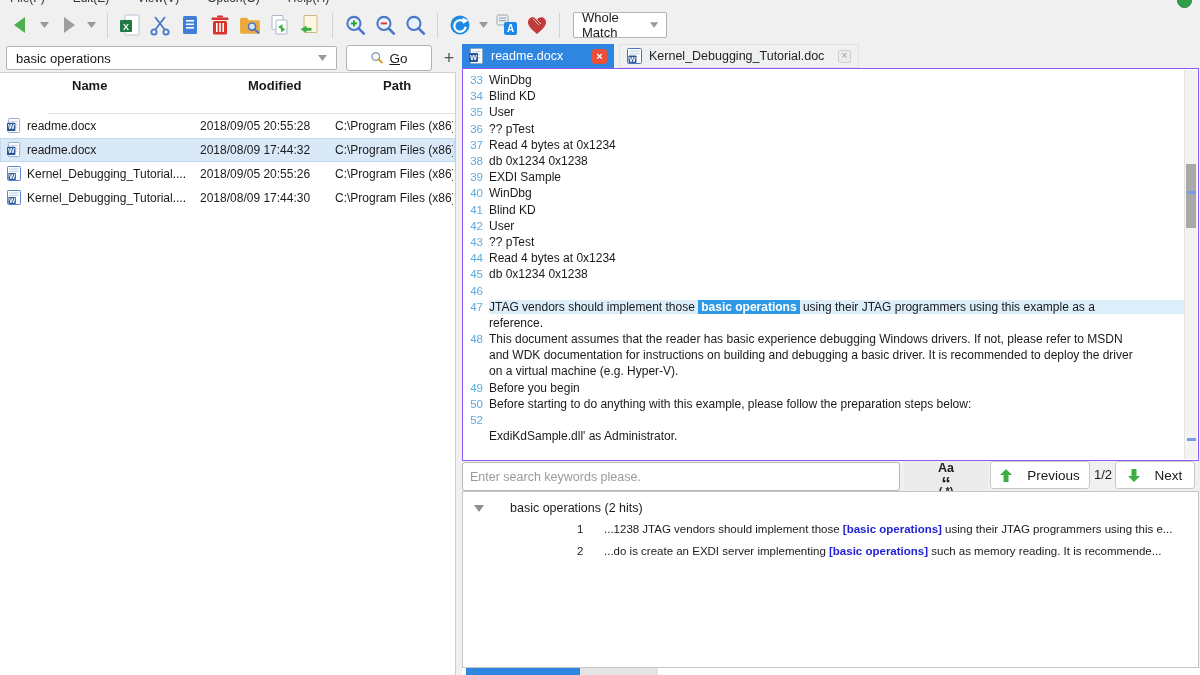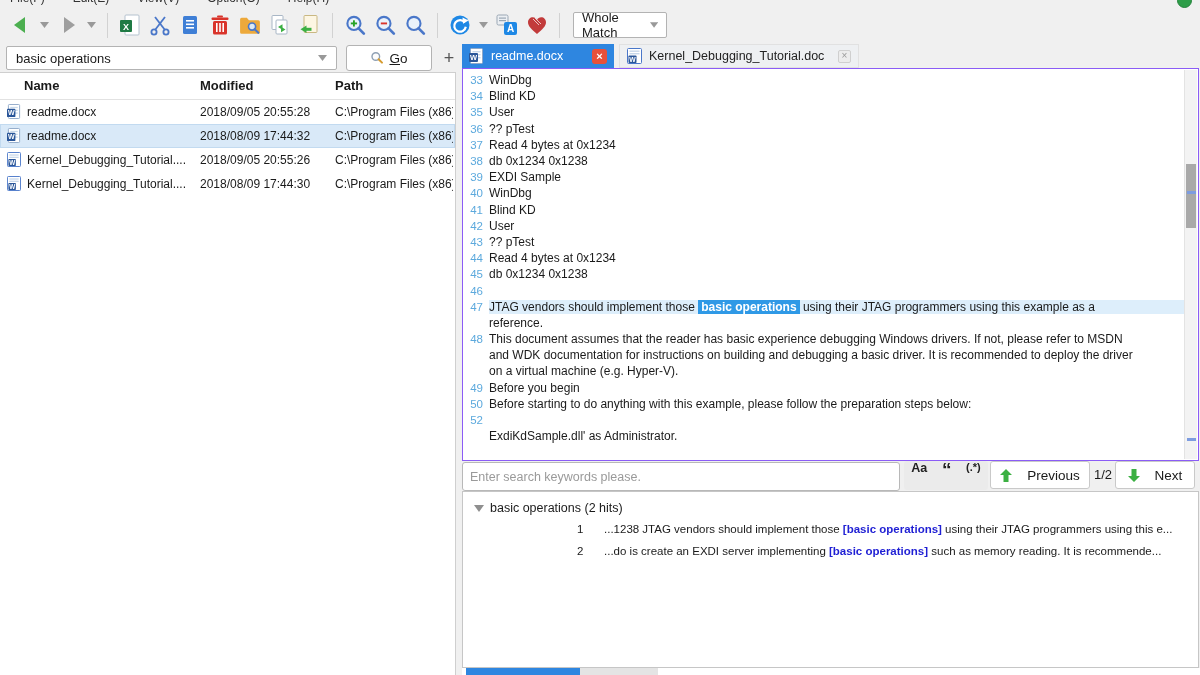--- a/index.html
+++ b/index.html
@@ -38,22 +38,22 @@
     display:flex; align-items:center; justify-content:center; gap:5px;
     font-size:13.5px; }
   .go-label { display:inline-block; }
   .go-label::first-letter { text-decoration:underline; }
   #plus-btn { position:absolute; left:440px; top:45px; width:18px; height:26px;
     font-size:18px; color:#555; display:flex; align-items:center;
     justify-content:center; }
   
   #file-panel { position:absolute; left:0; top:72px; width:456px; bottom:0;
     background:#fff; border-top:1px solid #cfcfcf; border-right:1px solid #cfcfcf; }
-  .fl-header { position:relative; height:27px; border-bottom:1px solid #e2e2e2;
-    font-weight:bold; font-size:13px; }
+  .fl-header { position:relative; height:41px; border-bottom:1px solid #e2e2e2;
+    font-weight:bold; font-size:13px;margin-left:48px; }
   .fl-header span { position:absolute; top:5px; }
   .fl-h-name { left:24px; } .fl-h-mod { left:200px; } .fl-h-path { left:335px; }
   .fl-row { position:relative; height:24px; font-size:12px; }
   .fl-row.selected { background:#d9e9f8; box-shadow:inset 0 0 0 1px #c2daf0; }
   .fl-icon { position:absolute; left:7px; top:4px; }
   .fl-name { position:absolute; left:27px; top:5px; white-space:nowrap;
     max-width:170px; overflow:hidden; }
   .fl-mod { position:absolute; left:200px; top:5px; white-space:nowrap; }
   .fl-path { position:absolute; left:335px; top:5px; white-space:nowrap;
     max-width:118px; overflow:hidden; }
@@ -87,36 +87,36 @@
   #doc-thumb { position:absolute; left:1px; right:1px; top:94px; height:64px;
     background:#a9a9a9; }
   .sb-mark { position:absolute; left:2px; width:9px; height:3px; background:#7d9ce0; }
   #sb-mark-1 { top:121px; } #sb-mark-2 { top:368px; }
   
   #find-input { position:absolute; left:462px; top:462px; width:438px; height:29px;
     border:1px solid #b8b8b8; border-radius:3px; padding:0 7px; font-size:12.5px;
     font-family:"Liberation Sans", sans-serif; color:#333; background:#fff; }
   #find-input::placeholder { color:#9a9a9a; }
   #find-opts { position:absolute; left:904px; top:461px; width:84px; height:29px;
-    background:#ebebeb; border-radius:3px; display:flex; align-items:flex-start;
-    justify-content:space-around; }
+    background:#ebebeb; border-radius:3px; display:flex; align-items:center;
+    justify-content:space-around;flex-direction:column; }
   .opt-case { font-size:12.5px; font-weight:bold; color:#222; }
   .opt-quote { font-size:19px; font-weight:bold; color:#222; position:relative;
     top:4px; line-height:10px; }
   .opt-regex { font-size:11px; font-weight:bold; color:#222; }
   .find-btn { position:absolute; top:461px; height:28px; background:#fff;
     border:1px solid #c9c9c9; border-radius:3px; display:flex;
     align-items:center; justify-content:center; gap:15px; font-size:13.5px; }
   #prev-btn { left:990px; width:100px; }
   #next-btn { left:1115px; width:80px; }
   #find-counter { position:absolute; left:1094px; top:467px; font-size:13px; }
   
   #results-panel { position:absolute; left:462px; top:491px; width:737px;
     height:177px; background:#fff; border:1px solid #c6c6c6; }
-  .res-header { position:absolute; left:11px; top:9px; display:flex; gap:6px;
+  .res-header { position:absolute; left:11px; top:9px; display:flex; gap:26px;
     align-items:center; font-size:12.5px; }
   .res-tri { width:0; height:0; border-left:5px solid transparent;
     border-right:5px solid transparent; border-top:7px solid #8f8f8f; }
   .res-item { position:absolute; left:114px; right:4px; display:flex;
     font-size:11.5px; white-space:nowrap; overflow:hidden; }
   #res-item-1 { top:31px; } #res-item-2 { top:53px; }
   .res-num { width:27px; flex:none; }
   .res-link { color:#1f1fd4; font-weight:bold; }
   
   #bottom-strip { position:absolute; left:462px; top:668px; right:0; height:7px;

